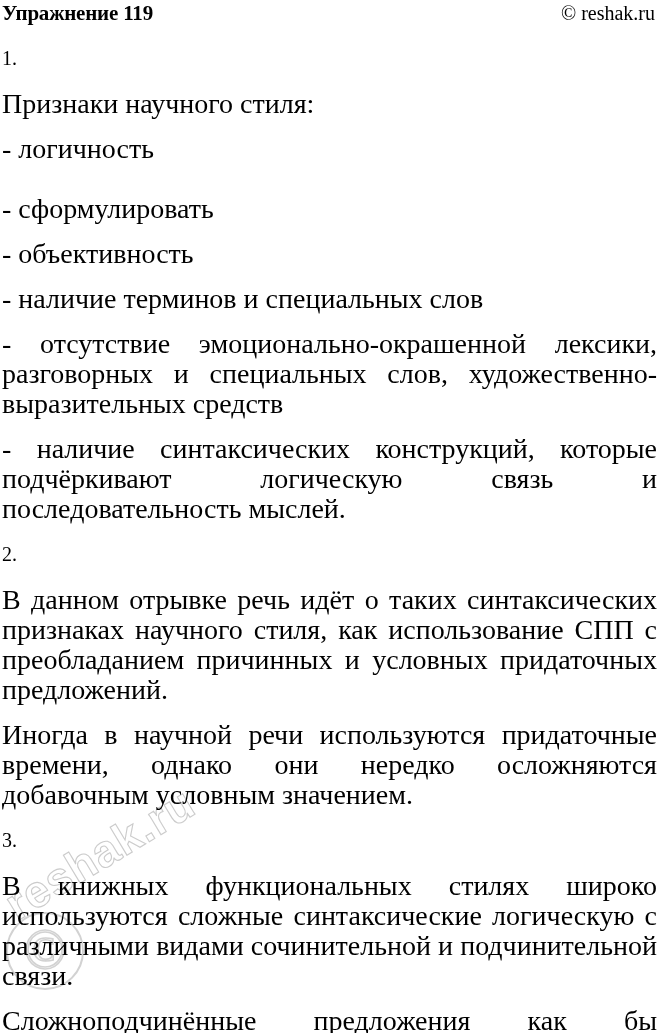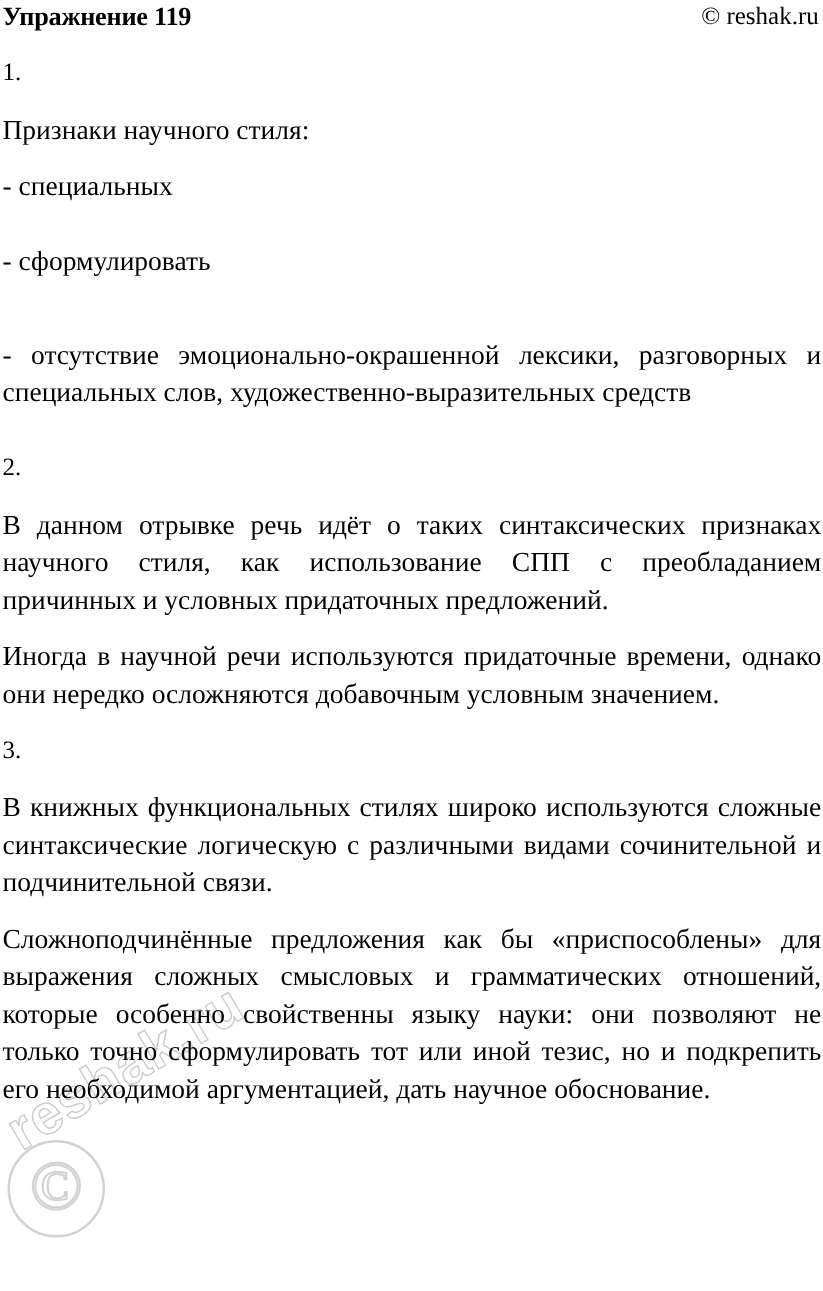--- a/index.html
+++ b/index.html
@@ -48,21 +48,21 @@
   }
 
   
   .content {
     position: relative;
     z-index: 2;
     margin-top: 17px;
   }
   p.t {
     margin: 0 0 0 0;
-    font-size: 22px;
+    font-size: 28px;
     line-height: 30px;
     text-align: justify;
     text-justify: inter-word;
     white-space: pre-wrap;
   }
   p.t.num {
     text-align: left;
     font-size: 20px;
   }
   p.t.flat {
@@ -138,35 +138,38 @@
   </div>
 
   <div class="content">
 
     <p class="t num">1.</p>
     <div class="gap-m"></div>
 
     <p class="t flat">Признаки научного стиля:</p>
     <div class="gap-bullet"></div>
 
-    <p class="t flat">- специальных</p>
+    <p class="t flat">- логичность</p>
     <div class="gap-bullet"></div>
 
     <div class="gap-bullet"></div>
 
     <p class="t flat">- сформулировать</p>
     <div class="gap-bullet"></div>
 
+    <p class="t flat">- объективность</p>
     <div class="gap-bullet"></div>
 
+    <p class="t flat">- наличие терминов и специальных слов</p>
     <div class="gap-bullet"></div>
 
     <p class="t">- отсутствие эмоционально-окрашенной лексики, разговорных и специальных слов, художественно-выразительных средств</p>
     <div class="gap-s"></div>
 
+    <p class="t">- наличие синтаксических конструкций, которые подчёркивают логическую связь и последовательность мыслей.</p>
     <div class="gap-s"></div>
 
     <p class="t num">2.</p>
     <div class="gap-m"></div>
 
     <p class="t">В данном отрывке речь идёт о таких синтаксических признаках научного стиля, как использование СПП с преобладанием причинных и условных придаточных предложений.</p>
     <div class="gap-s"></div>
 
     <p class="t">Иногда в научной речи используются придаточные времени, однако они нередко осложняются добавочным условным значением.</p>
     <div class="gap-s"></div>

